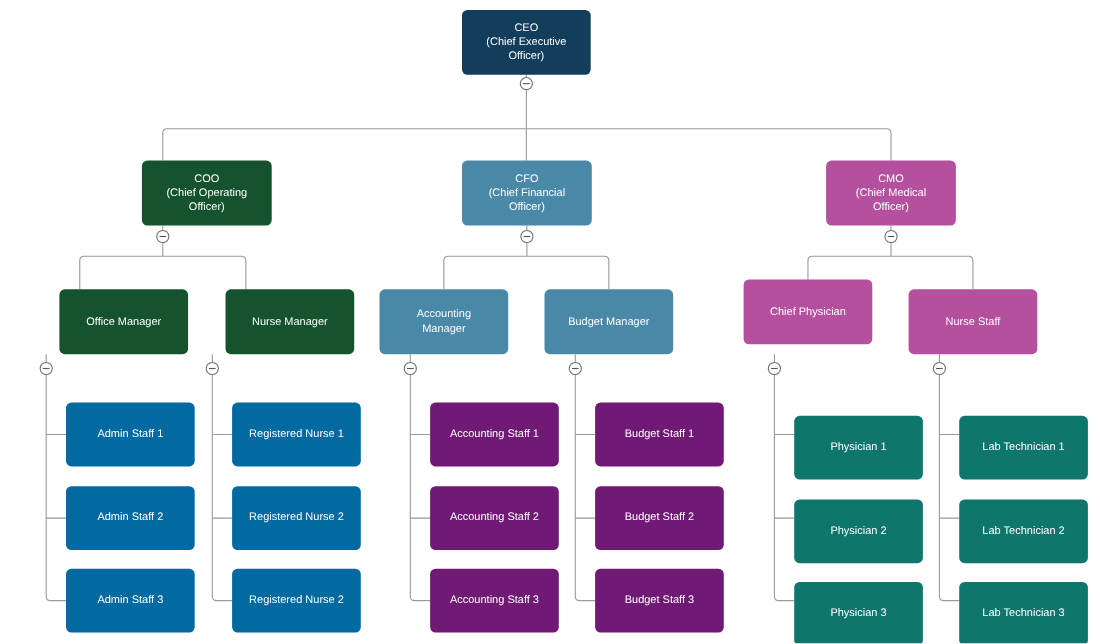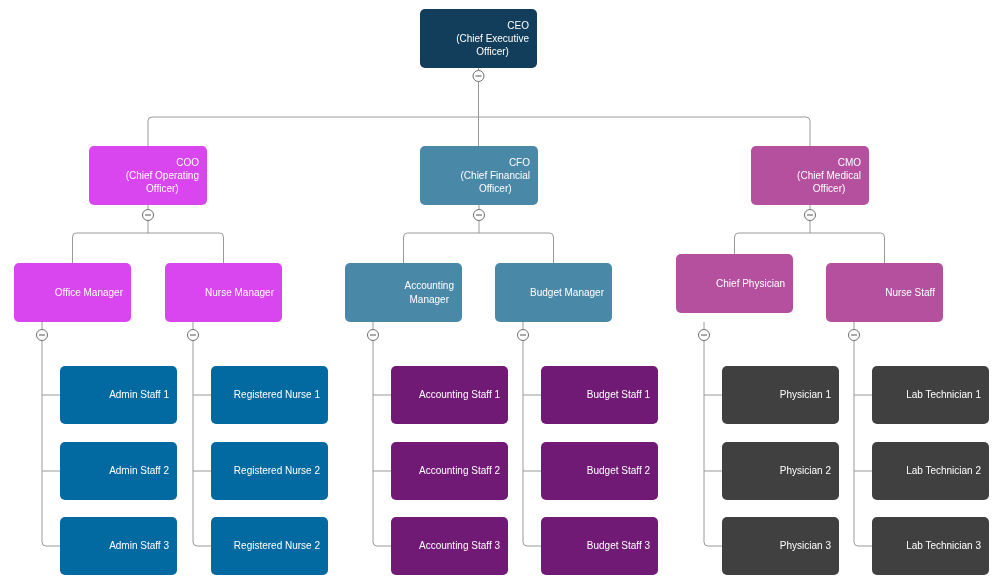--- a/index.html
+++ b/index.html
@@ -11,35 +11,35 @@
     overflow:hidden;
   }
   #wires{position:absolute;left:0;top:0;z-index:1;}
   .wire{stroke:#9a9a9a;stroke-width:1;fill:none;}
   .knob{fill:#ffffff;stroke:#6f6f6f;stroke-width:1;}
   .knob-minus{stroke:#555555;stroke-width:1;}
   .node{
     position:absolute;z-index:2;
     width:117px;height:58px;
     border-radius:5px;
-    display:flex;flex-direction:column;align-items:flex-end;justify-content:center;
+    display:flex;flex-direction:column;align-items:center;justify-content:center;
     color:#ffffff;font-size:10px;line-height:1.32;text-align:center;
     white-space:pre-line;
     box-sizing:border-box;padding:2px 8px;
     cursor:default;
   }
   .exec{width:117px;height:59px;}
   .lv2{width:118px;height:59px;}
   .navy{background:#123e5b;}
-  .purple{background:#d946ef;}
+  .purple{background:#14532d;margin-left:40px;}
   .purple-light{background:#0369a1;}
   .blue{background:#4a88a8;}
   .blue-light{background:#701a75;}
   .magenta{background:#b4509e;}
-  .magenta-light{background:#404040;}
+  .magenta-light{background:#0f766e;margin-top:12px;}
   .t{display:block;}
   .s{display:block;}
 </style>
 </head>
 <body>
 
 <div id="canvas">
 
   <svg id="wires" width="1000" height="585">
 

